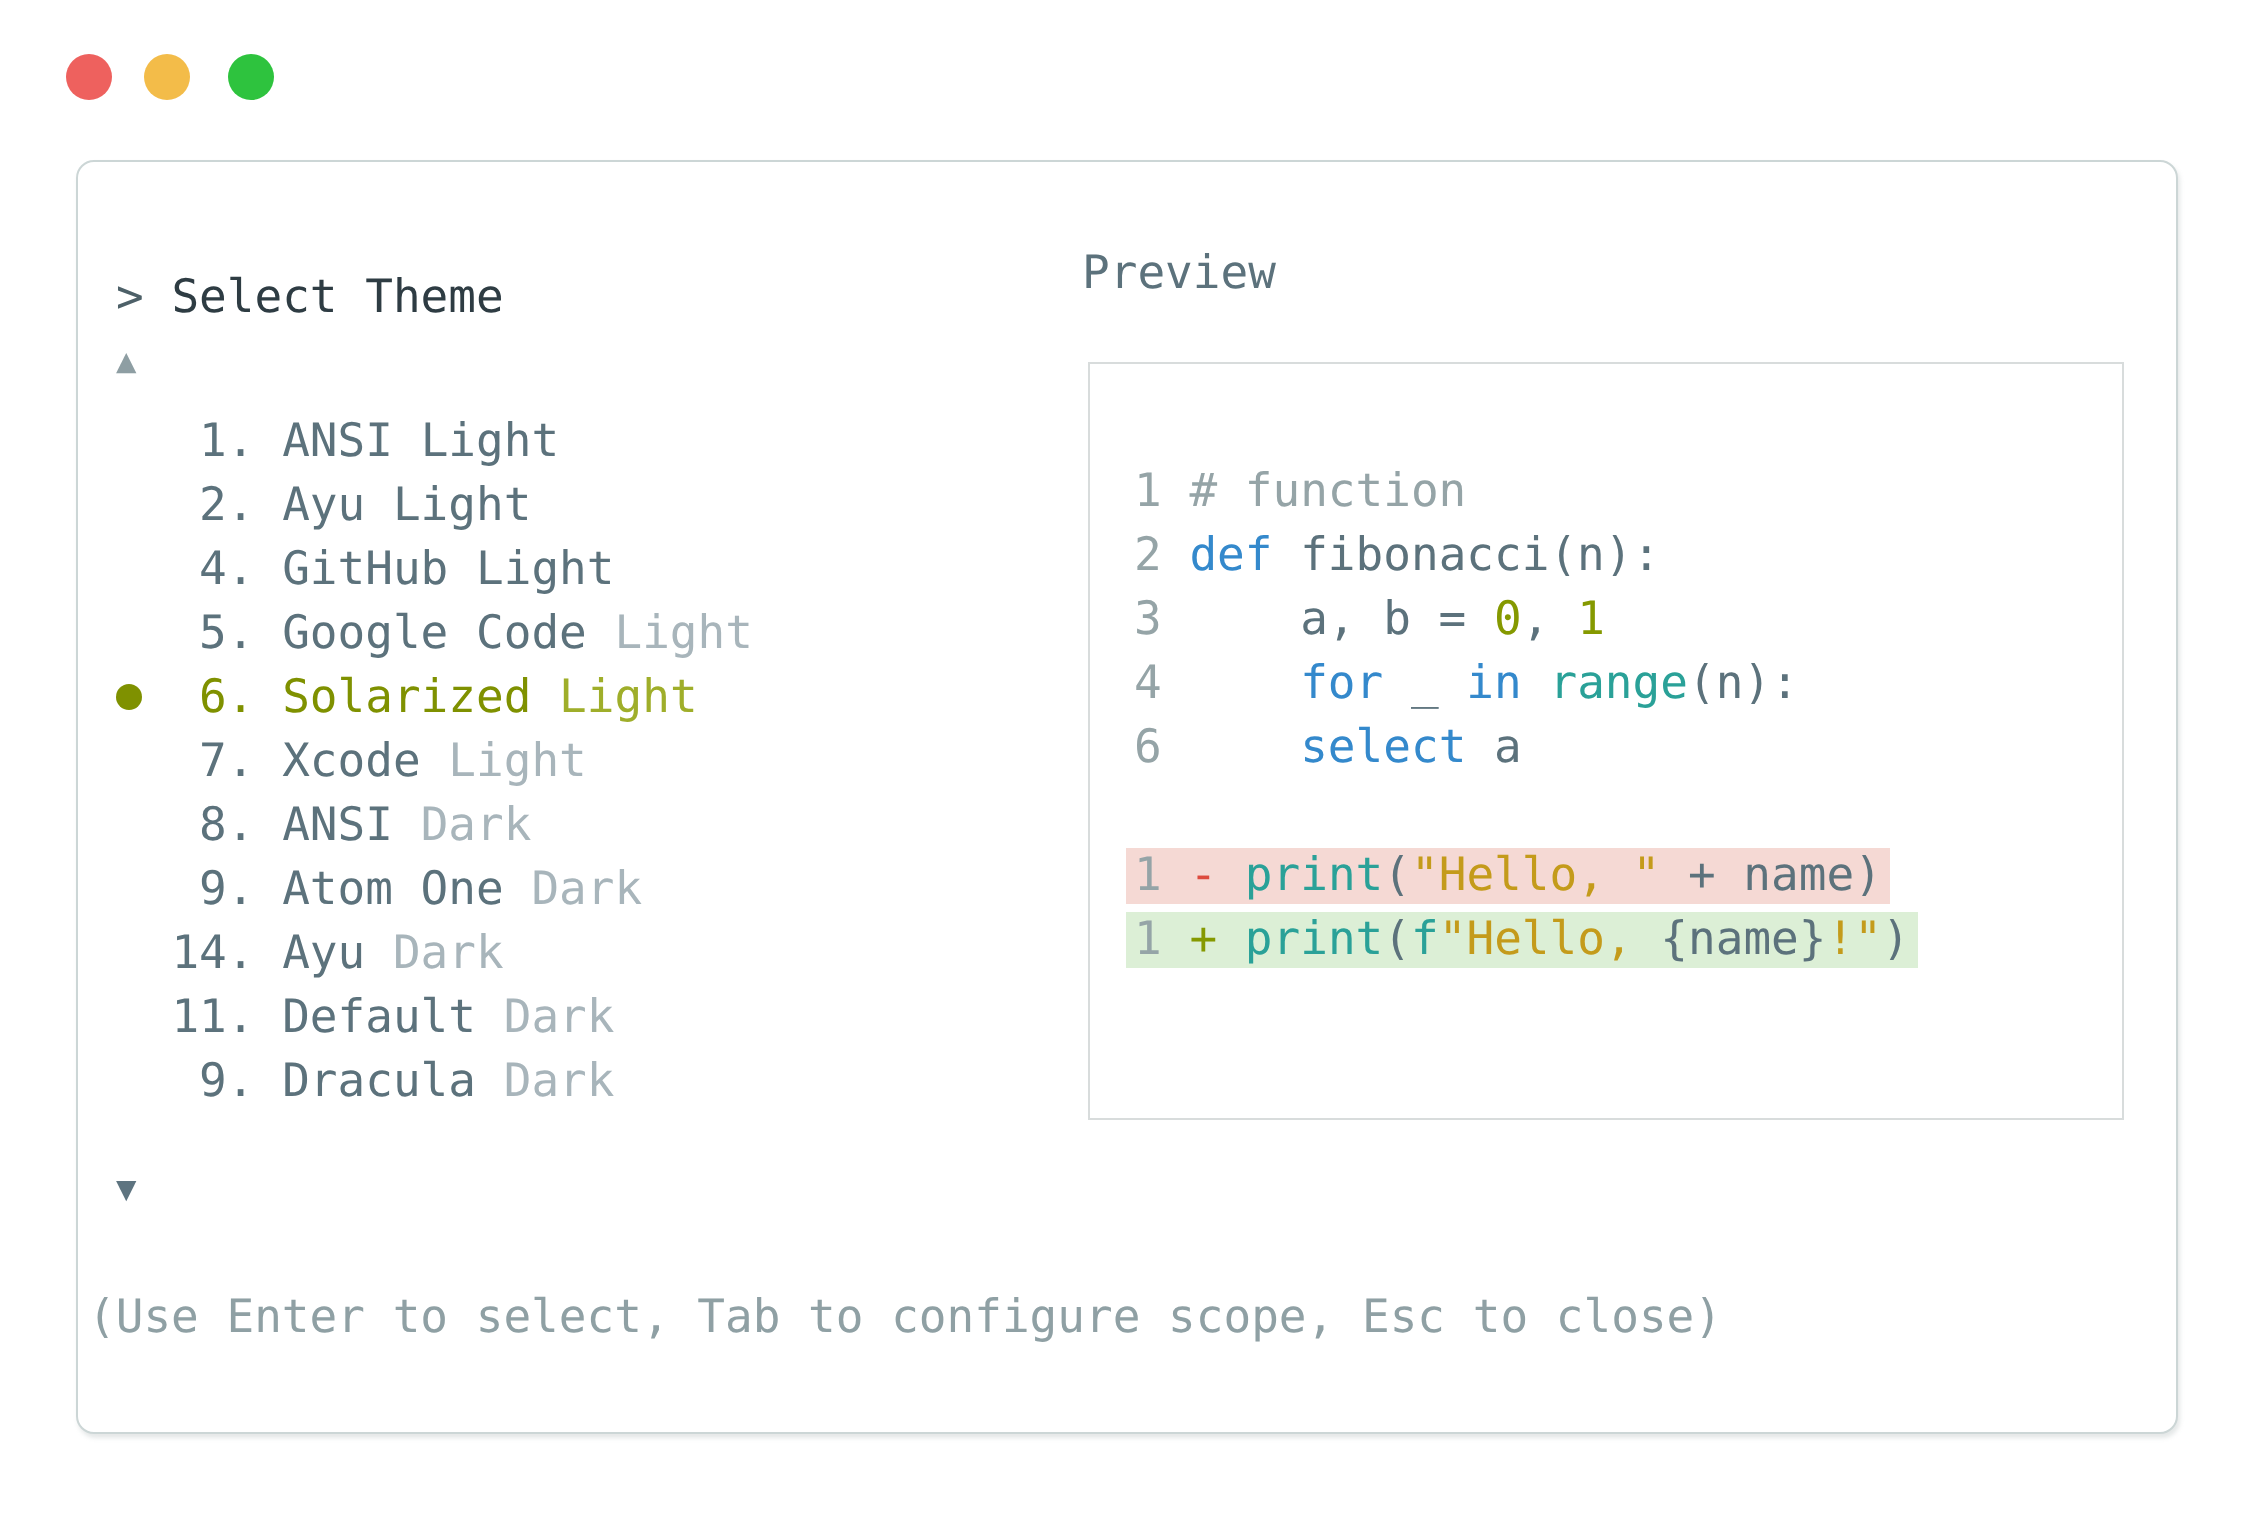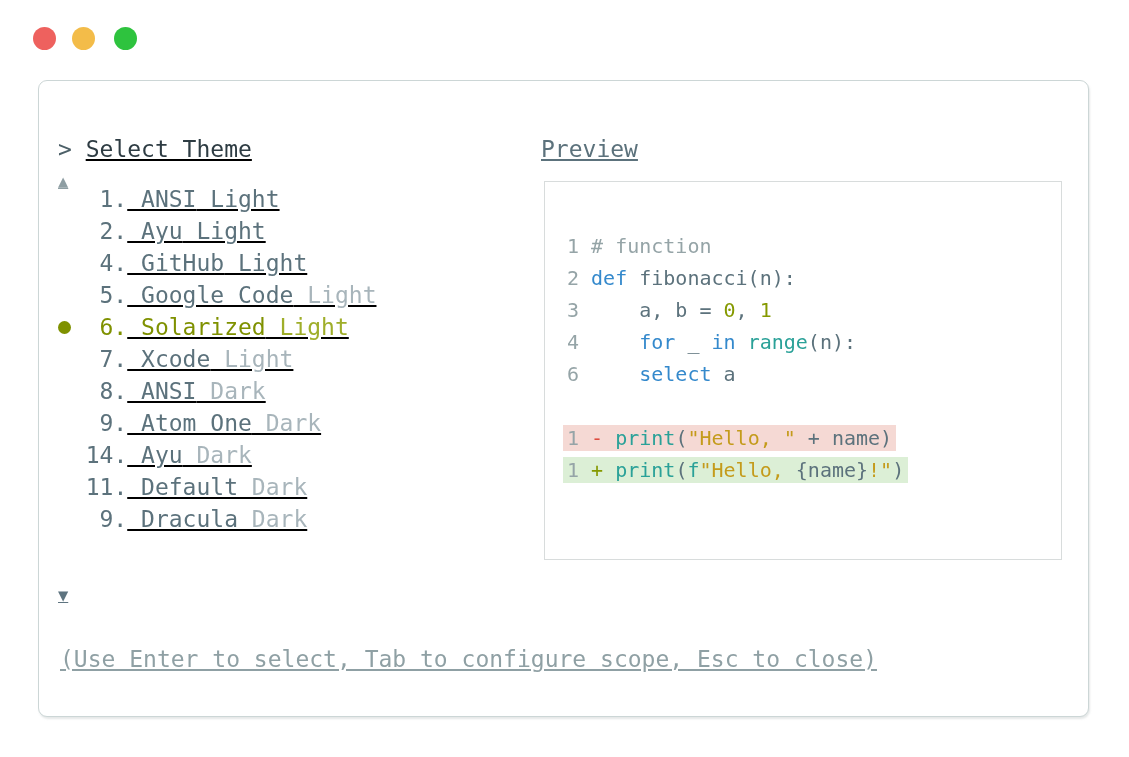--- a/index.html
+++ b/index.html
@@ -14,51 +14,51 @@
   .t-min{left:72px;}
   .t-zoom{left:114px;}
 
   
   .main-box{
     position:absolute;left:38px;top:80px;width:1051px;height:637px;
     box-sizing:border-box;border:1.5px solid var(--box-border,#ccd6d6);
     border-radius:9px;background:#ffffff;
     box-shadow:1px 2px 2px rgba(150,162,162,0.25);
   }
-  .main-box > *{position:absolute;text-decoration:underline;}
+  .main-box > *{position:absolute;}
 
   .row{line-height:32px;font-size:23px;white-space:pre;}
 
   .header-row{left:19px;top:52px;}
   .prompt{display:inline-block;width:2ch;color:var(--prompt,#4d6068);}
   .title{color:var(--title,#2e3c43);}
 
   .scroll-arrow{left:19px;height:32px;width:32px;display:flex;align-items:center;font-size:17px;line-height:1;}
   .scroll-up{top:84px;color:var(--arrow-up,#8e9ea3);}
   .scroll-down{top:498px;color:var(--arrow-down,#5e7480);}
 
-  .theme-list{left:19px;top:102px;}
+  .theme-list{left:19px;top:124px;}
   .trow{line-height:32px;font-size:23px;white-space:pre;color:var(--plain,#5c727c);}
   .trow .marker{display:inline-block;width:2ch;}
   .trow .dot{display:inline-block;width:13px;height:13px;border-radius:50%;background:var(--sel,#7f9100);vertical-align:middle;margin-top:-3px;}
   .trow .num{display:inline-block;width:3ch;text-align:right;}
   .trow .variant.dim{color:var(--dim,#a8b5bb);}
   .trow.selected .num,.trow.selected .name{color:var(--sel,#7f9100);}
   .trow.selected .variant{color:var(--sel-dim,#9fae2a);}
 
-  .footer-row{left:21px;top:562px;color:var(--footer,#8fa0a4);}
+  .footer-row{left:5px;top:562px;color:var(--footer,#8fa0a4);}
 
   
-  .preview-label{left:502px;top:52px;color:var(--plain,#5c727c);}
+  .preview-label{left:502px;top:40px;color:var(--plain,#5c727c);}
   .preview-box{
     left:505px;top:100px;width:518px;height:379px;box-sizing:border-box;
     border:1.5px solid var(--preview-border,#d8dcdc);background:#ffffff;
   }
   .preview-code{position:absolute;left:22px;top:48px;}
-  .code-line{line-height:32px;font-size:20px;white-space:pre;color:var(--plain,#5c727c);min-height:32px;}
+  .code-line{line-height:32px;font-size:23px;white-space:pre;color:var(--plain,#5c727c);min-height:32px;}
   .ln{display:inline-block;width:2ch;color:var(--gray,#95a4a7);}
   .tok-plain{color:var(--plain,#5c727c);}
   .tok-kw{color:var(--kw,#3489cc);}
   .tok-fn{color:var(--fn,#2aa198);}
   .tok-num{color:var(--olive,#859900);}
   .tok-str{color:var(--str,#c49b1b);}
   .tok-comment{color:var(--gray,#95a4a7);}
   .tok-minus{color:var(--red,#dd4b3e);}
   .tok-plus{color:var(--olive,#859900);}
   .hl{padding:1px 4px;margin-left:-4px;}

